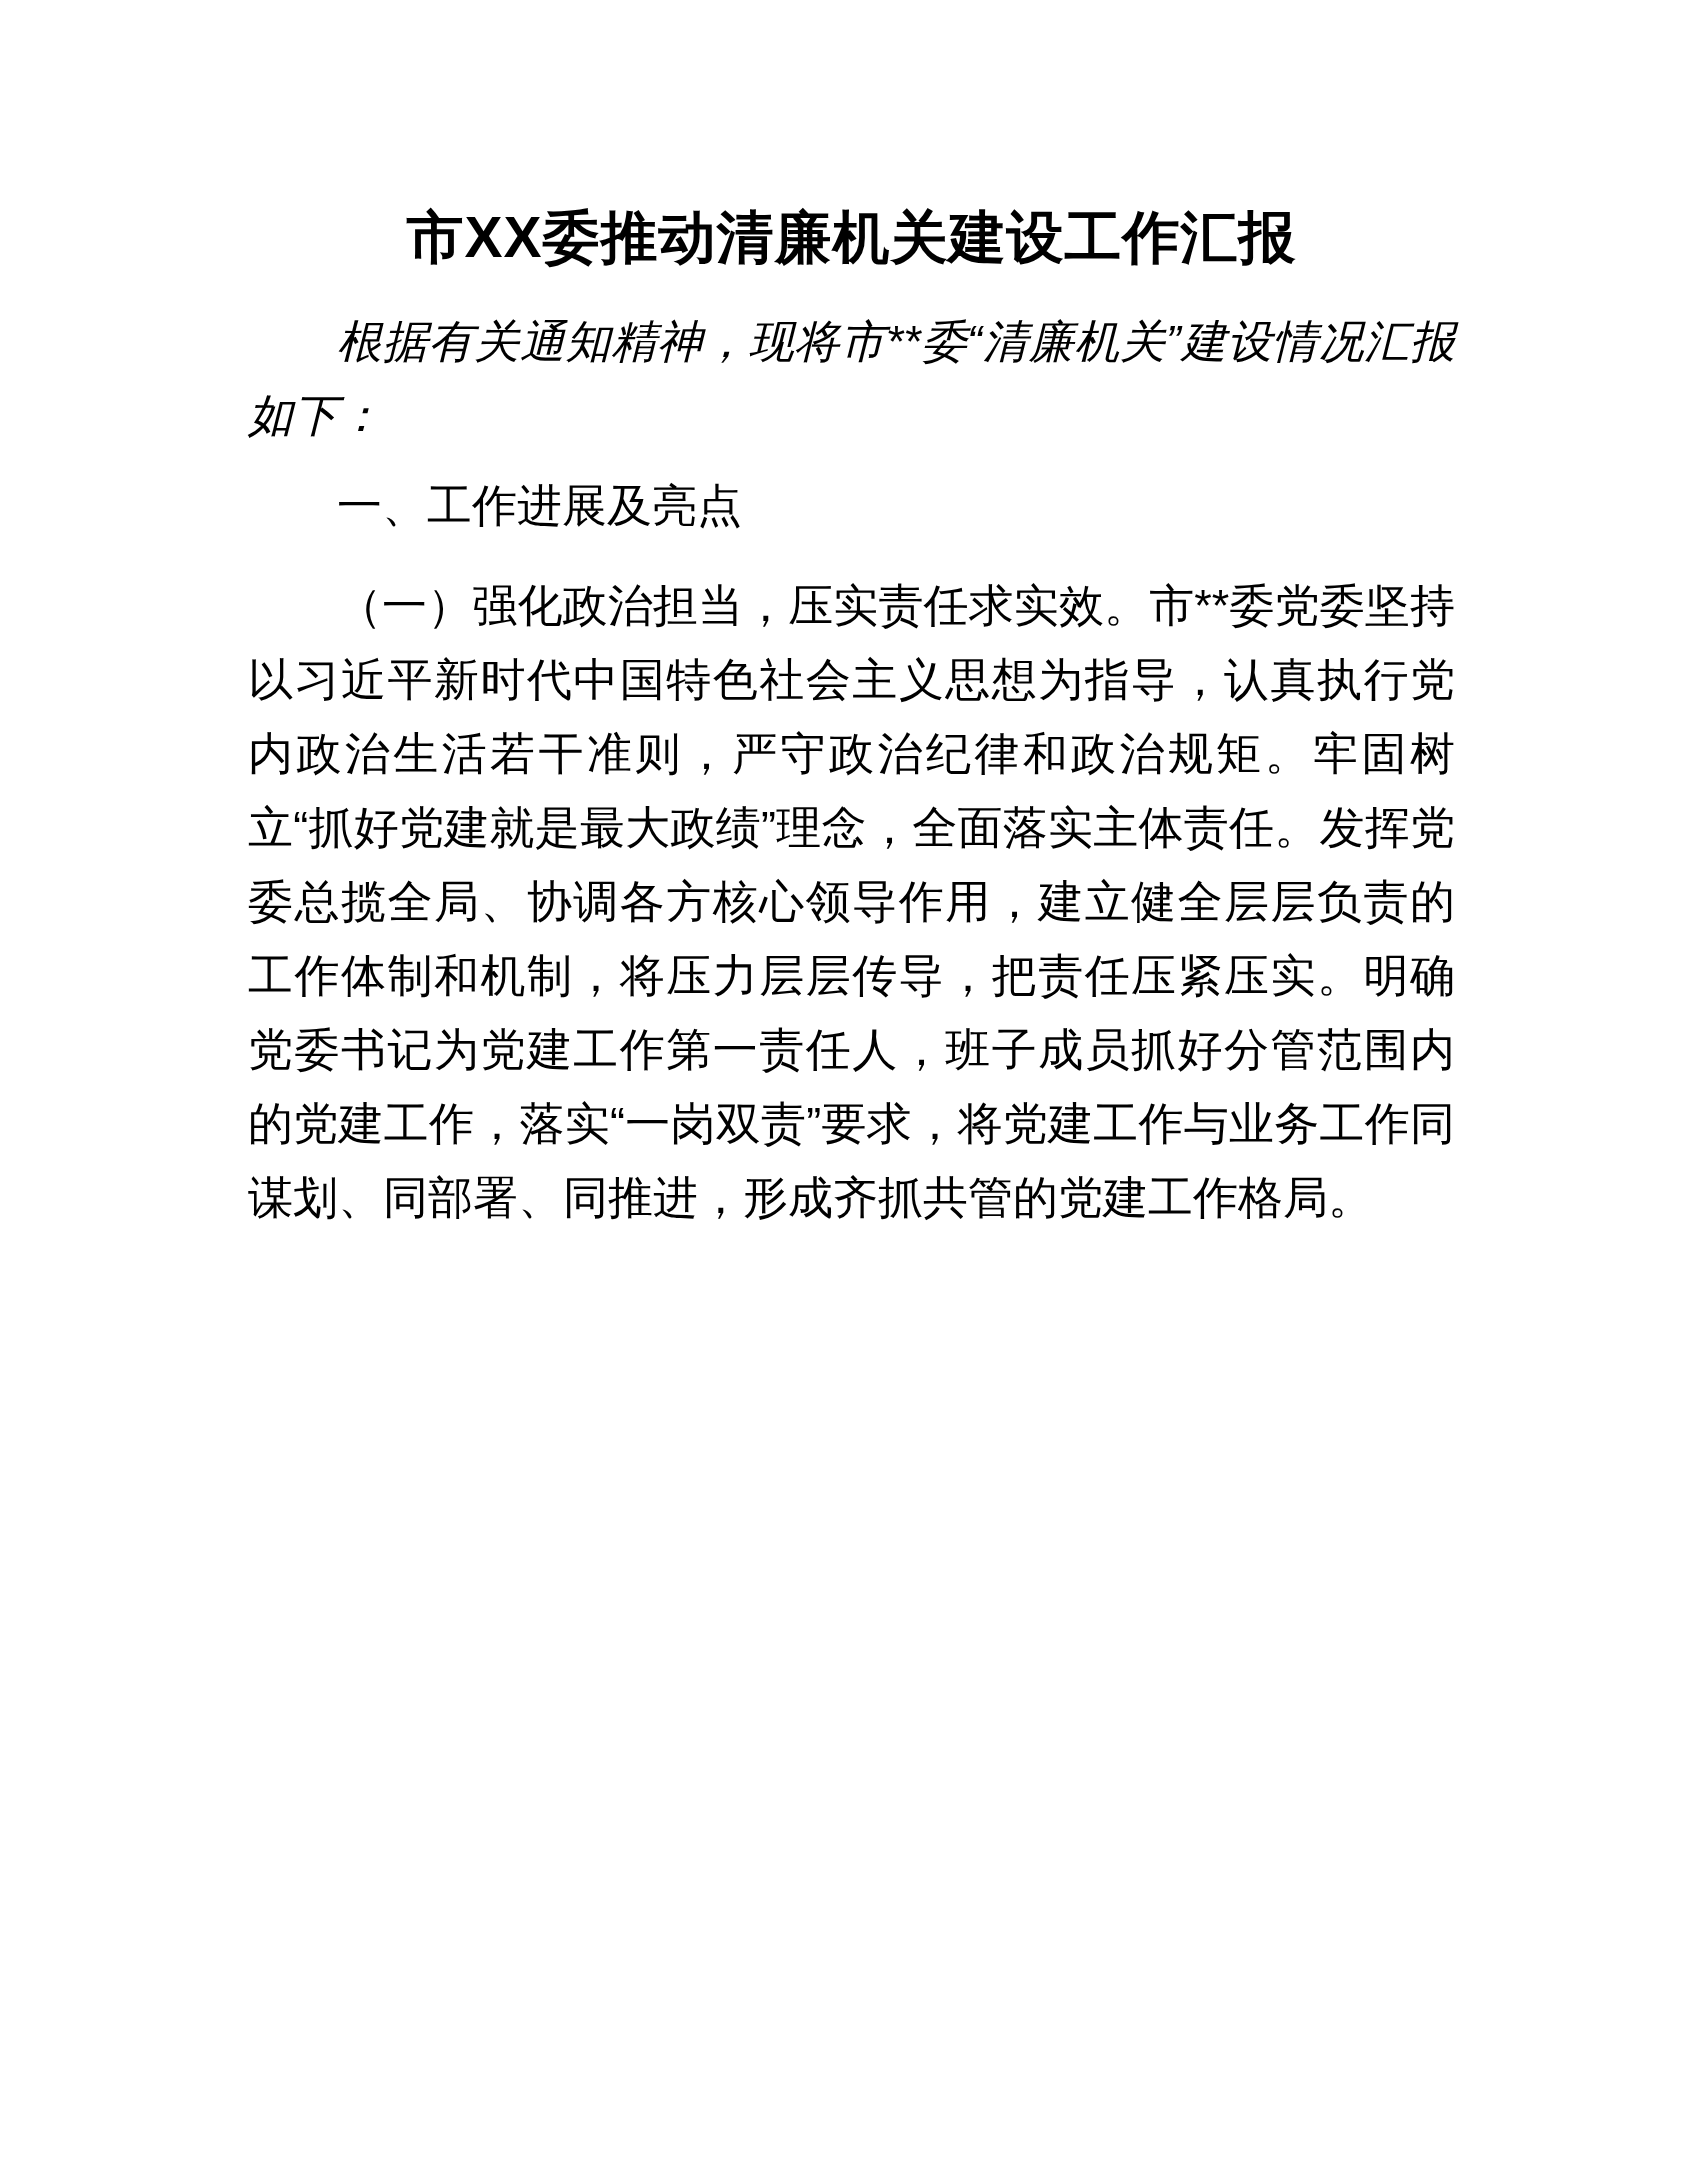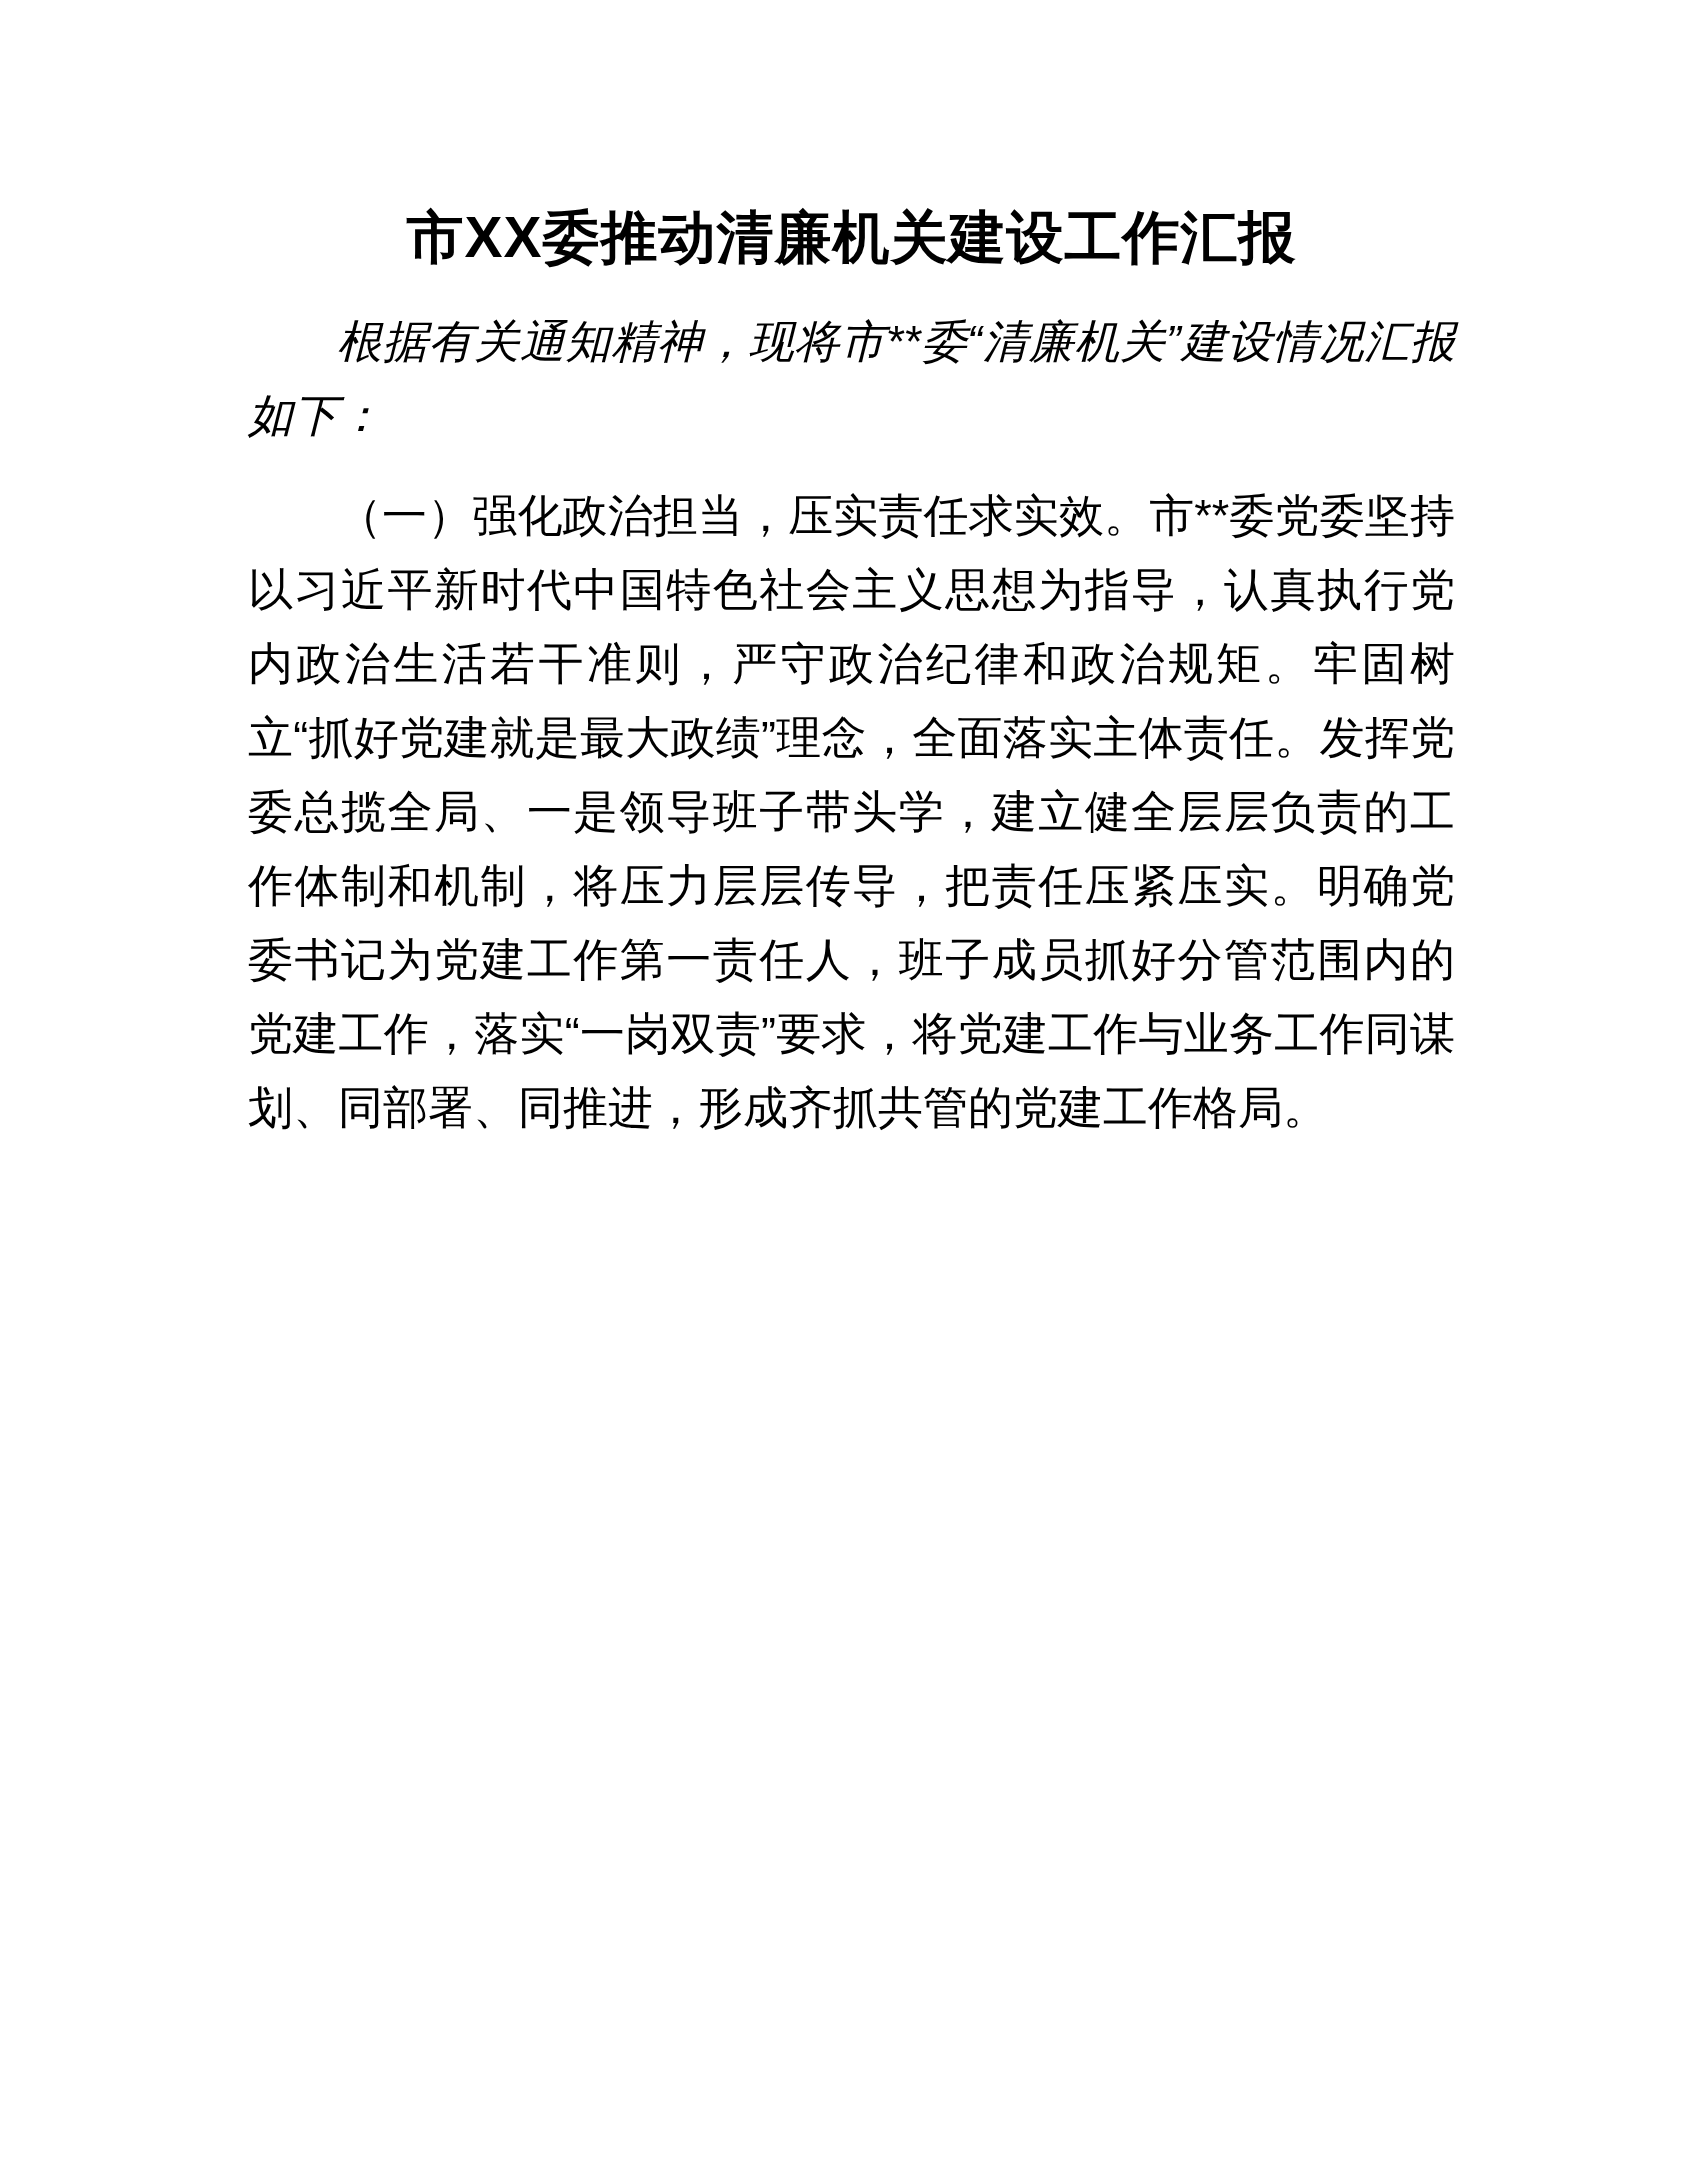--- a/index.html
+++ b/index.html
@@ -43,17 +43,18 @@
   .p-two     { margin-top: 36px; }
 </style>
 </head>
 <body>
 
 <div class="page">
   <h1 class="doc-title">市XX委推动清廉机关建设工作汇报</h1>
 
   <p class="para p-intro">根据有关通知精神，现将市**委“清廉机关”建设情况汇报如下：</p>
 
+  <p class="para p-heading">一、工作进展及亮点</p>
 
-  <p class="para p-one">（一）强化政治担当，压实责任求实效。市**委党委坚持以习近平新时代中国特色社会主义思想为指导，认真执行党内政治生活若干准则，严守政治纪律和政治规矩。牢固树立“抓好党建就是最大政绩”理念，全面落实主体责任。发挥党委总揽全局、一是领导班子带头学，建立健全层层负责的工作体制和机制，将压力层层传导，把责任压紧压实。明确党委书记为党建工作第一责任人，班子成员抓好分管范围内的党建工作，落实“一岗双责”要求，将党建工作与业务工作同谋划、同部署、同推进，形成齐抓共管的党建工作格局。</p>
+  <p class="para p-one">（一）强化政治担当，压实责任求实效。市**委党委坚持以习近平新时代中国特色社会主义思想为指导，认真执行党内政治生活若干准则，严守政治纪律和政治规矩。牢固树立“抓好党建就是最大政绩”理念，全面落实主体责任。发挥党委总揽全局、协调各方核心领导作用，建立健全层层负责的工作体制和机制，将压力层层传导，把责任压紧压实。明确党委书记为党建工作第一责任人，班子成员抓好分管范围内的党建工作，落实“一岗双责”要求，将党建工作与业务工作同谋划、同部署、同推进，形成齐抓共管的党建工作格局。</p>
 
 </div>
 
 
 </body></html>

